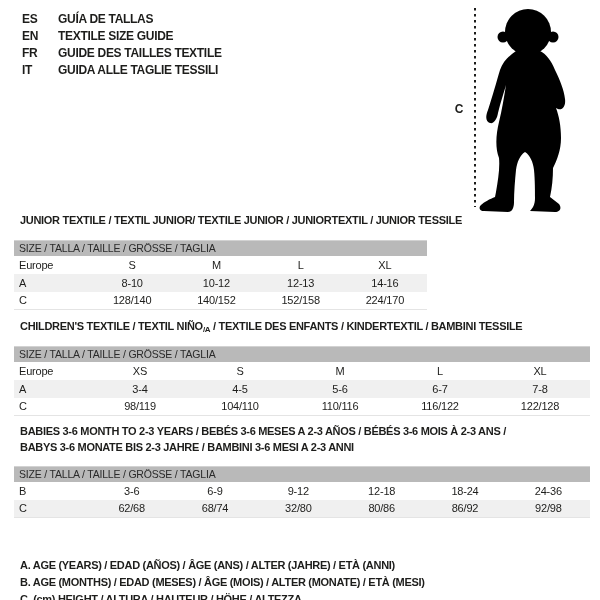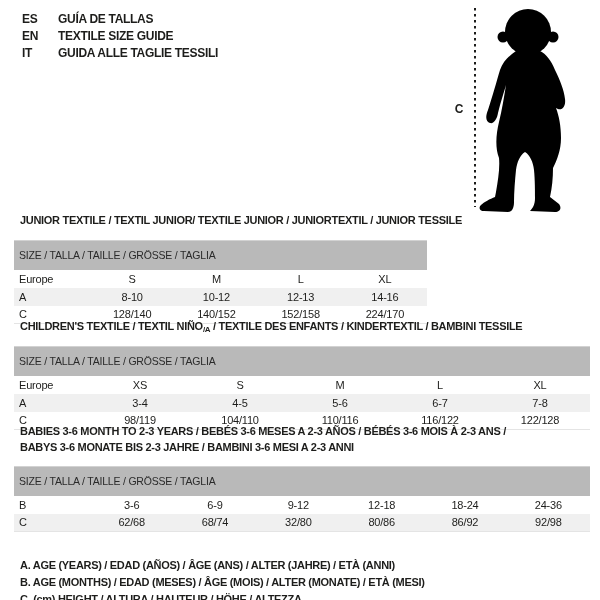--- a/index.html
+++ b/index.html
@@ -39,21 +39,21 @@
     border-collapse: collapse; table-layout: fixed;
     border-top: 1px solid #d2d2d2;
     border-bottom: 1px solid #e4e4e4;
   }
   td {
     font-size: 11px; letter-spacing: -0.2px;
     height: 18px; text-align: center; vertical-align: middle;
     white-space: nowrap; overflow: hidden;
   }
   tr.hdr td {
-    background: #b9b9b9; height: 29px;
+    background: #b9b9b9; height: 15px;
     text-align: left; padding-left: 5px;
     font-size: 10.5px; color: #2a2a2a;
   }
   td.lbl { text-align: left; padding-left: 5px; }
   tr.alt td { background: #f0f0f0; }
 
   .t-junior   { top: 240px; width: 413px; }
   .t-children { top: 346px; width: 576px; }
   .t-babies   { top: 466px; width: 576px; }
 
@@ -67,20 +67,23 @@
 </style>
 </head>
 <body>
 
 <div class="lang-block">
   <div class="lang-row">
     <span class="lang-code">ES</span><span>GUÍA DE TALLAS</span>
   </div>
   <div class="lang-row">
     <span class="lang-code">EN</span><span>TEXTILE SIZE GUIDE</span>
+  </div>
+  <div class="lang-row">
+    <span class="lang-code">FR</span><span>GUIDE DES TAILLES TEXTILE</span>
   </div>
   <div class="lang-row">
     <span class="lang-code">IT</span><span>GUIDA ALLE TAGLIE TESSILI</span>
   </div>
 </div>
 
 <div class="figure">
   <svg viewBox="0 0 160 215">
     <line x1="35" y1="8" x2="35" y2="207" stroke="#1d1d1b" stroke-width="2" stroke-dasharray="2.5 3.5"></line>
     <g fill="#000000">

